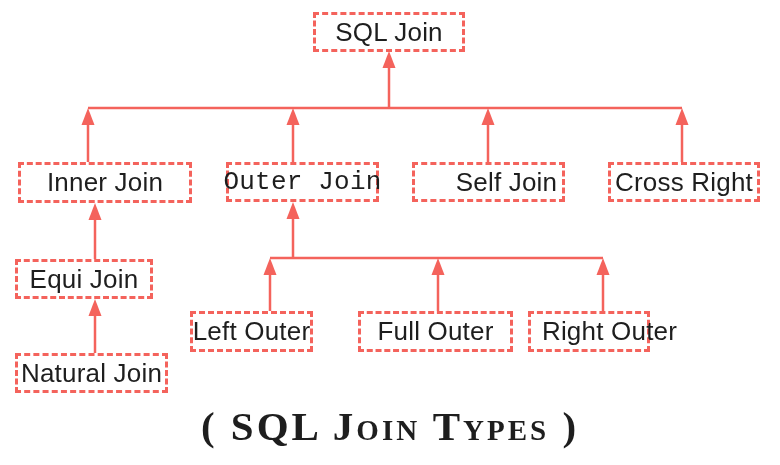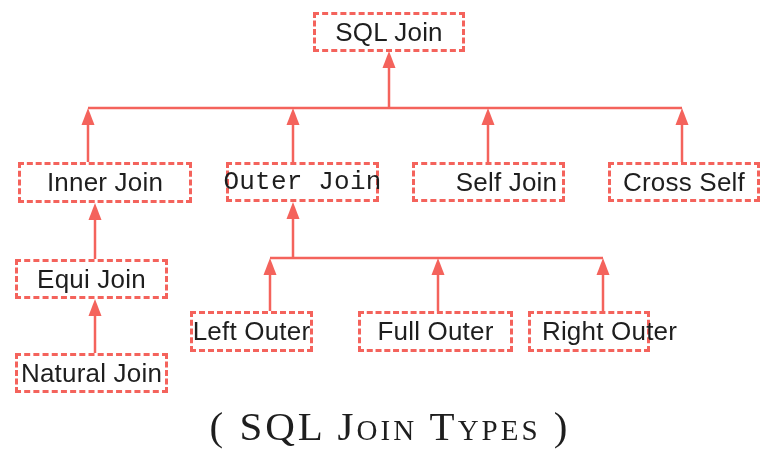--- a/index.html
+++ b/index.html
@@ -50,28 +50,29 @@
     position: absolute;
     left: 0;
     top: 402px;
     width: 780px;
     text-align: center;
     font-family: "Liberation Serif", serif;
     font-variant: small-caps;
     font-size: 41px;
     letter-spacing: 3px;
     color: var(--text);
+    font-weight: bold;
   }
   
   .n-sql     { left: 313px; top: 12px;  width: 152px; height: 40px; }
   .n-inner   { left: 18px;  top: 162px; width: 174px; height: 41px; }
   .n-outer   { left: 226px; top: 162px; width: 153px; height: 40px; font-family: Liberation Mono, monospace; }
   .n-self    { left: 412px; top: 162px; width: 153px; height: 40px; padding-left: 36px; }
   .n-cross   { left: 608px; top: 162px; width: 152px; height: 40px; }
-  .n-equi    { left: 15px;  top: 259px; width: 153px; height: 40px; }
+  .n-equi    { left: 15px;  top: 259px; width: 138px; height: 40px; }
   .n-natural { left: 15px;  top: 353px; width: 153px; height: 40px; }
   .n-left    { left: 190px; top: 311px; width: 123px; height: 41px; }
   .n-full    { left: 358px; top: 311px; width: 155px; height: 41px; }
   .n-right   { left: 528px; top: 311px; width: 122px; height: 41px; padding-left: 41px; }
 </style>
 </head>
 <body>
 
 <div class="stage">
 
@@ -130,21 +131,21 @@
     <g>
       <line x1="603" y1="311" x2="603" y2="273"></line>
       <polygon points="603,258 596.5,275 609.5,275"></polygon>
     </g>
   </svg>
 
   <div class="node n-sql">SQL Join</div>
   <div class="node n-inner">Inner Join</div>
   <div class="node n-outer">Outer Join</div>
   <div class="node n-self">Self Join</div>
-  <div class="node n-cross">Cross Self</div>
+  <div class="node n-cross">Cross Right</div>
   <div class="node n-equi">Equi Join</div>
   <div class="node n-natural">Natural Join</div>
   <div class="node n-left">Left Outer</div>
   <div class="node n-full">Full Outer</div>
   <div class="node n-right">Right Outer</div>
 
   <div class="caption">( SQL Join Types )</div>
 
 </div>
 

